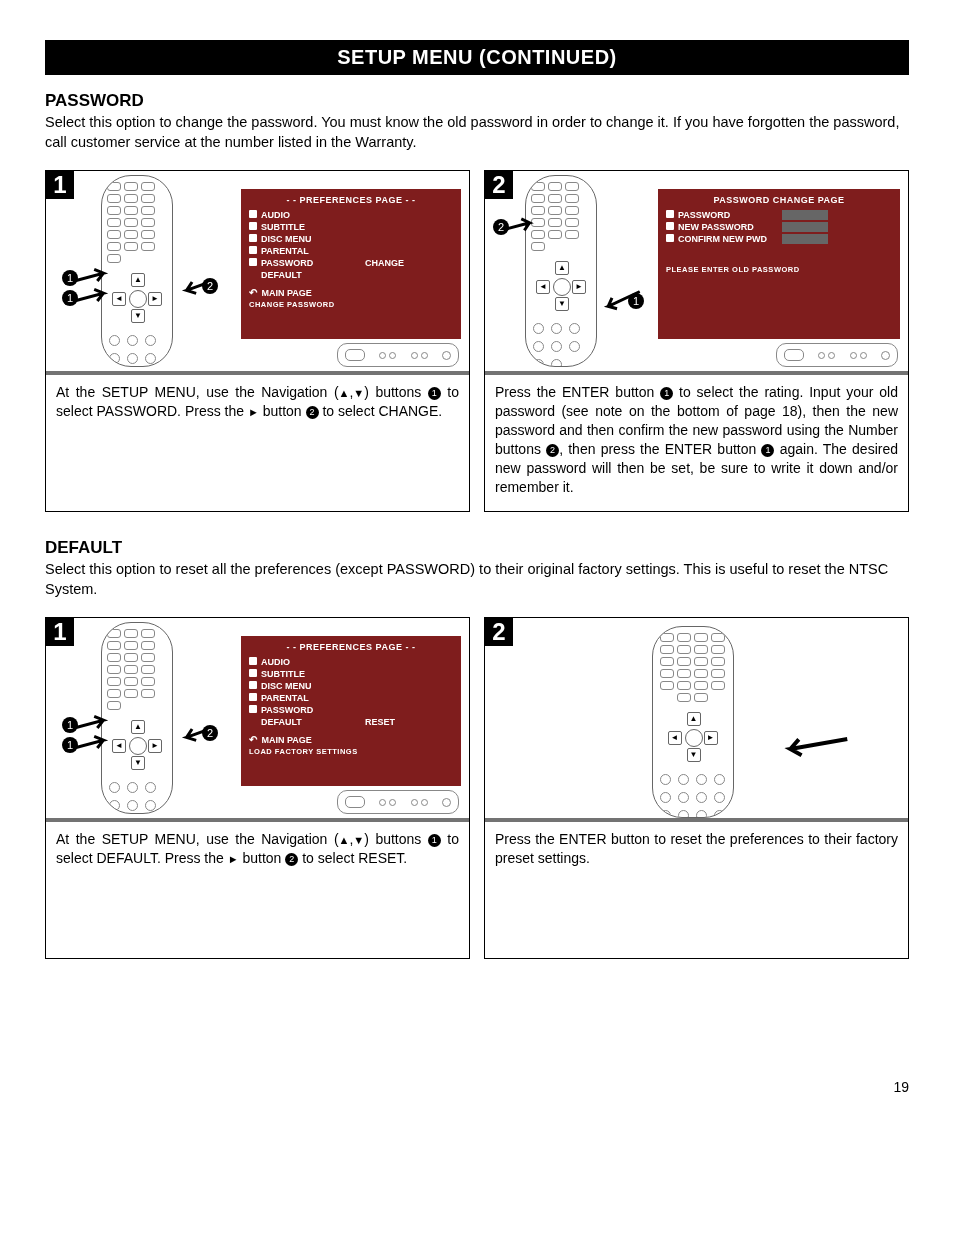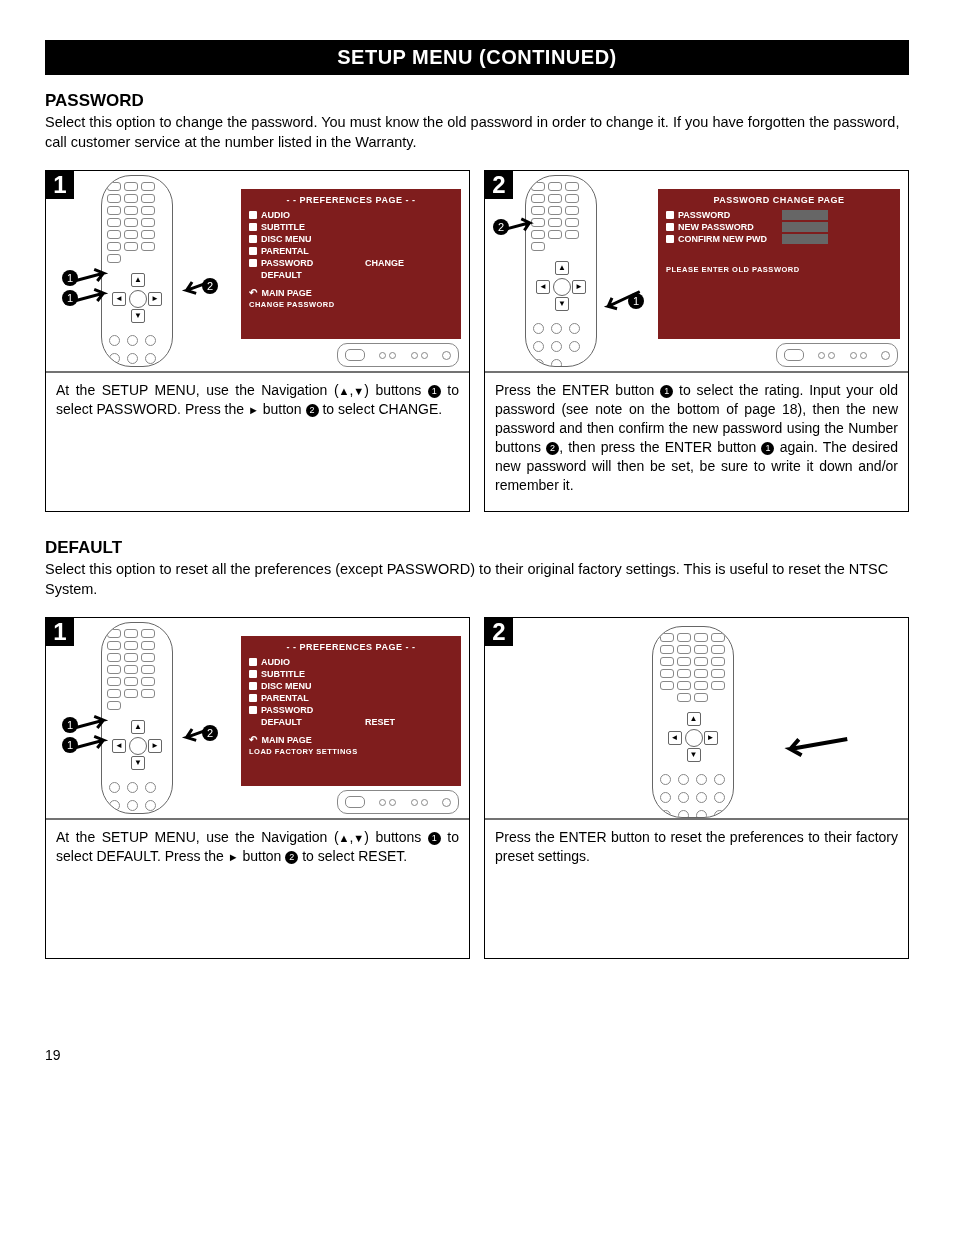--- a/index.html
+++ b/index.html
@@ -142,21 +142,21 @@
   }
   .screen-title {
     text-align: center;
     font-weight: bold;
     font-size: 9px;
     letter-spacing: 0.5px;
     margin-bottom: 4px;
   }
   .menu-row {
     display: flex;
-    align-items: center;
+    align-items: flex-start;
     gap: 4px;
     padding: 1px 0;
   }
   .menu-row .mi-icon {
     display: inline-block;
     width: 8px; height: 8px;
     background: #fff;
     border-radius: 1px;
   }
   .menu-row .label {
@@ -198,21 +198,21 @@
     border-radius: 10px;
     display: flex;
     align-items: center;
     justify-content: space-around;
     font-size: 7px;
     color: #888;
   }
   .player-base .pcircs { display:flex; gap:3px; }
   .player-base .pc { width:5px; height:5px; border:1px solid #888; border-radius:50%; }
   .step-text {
-    border-top: 2px solid #737373;
+    border-top: 4px solid #737373;
     padding: 8px 10px 10px 10px;
     font-size: 14px;
     line-height: 1.35;
     text-align: justify;
     flex: 1;
   }
   .inline-circ {
     display: inline-block;
     background: #000;
     color: #fff;
@@ -231,23 +231,23 @@
   .remote-only {
     position: absolute;
     left: 50%;
     top: 8px;
     transform: translateX(-50%);
   }
   .pointer-arrow {
     position: absolute;
   }
   .page-num {
-    text-align: left;
+    text-align: right;
     font-size: 14px;
-    margin-top: 88px;
+    margin-top: 120px;
   }
   .svg-arrow {
     transform: rotate(-15deg);
   }
 </style>
 </head>
 <body>
 
 <div class="page-title">SETUP MENU (CONTINUED)</div>
 

